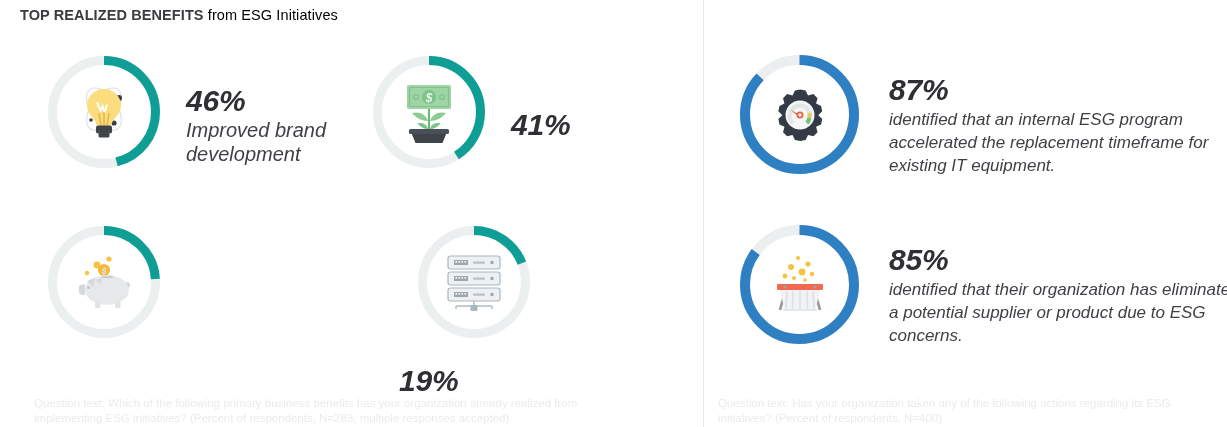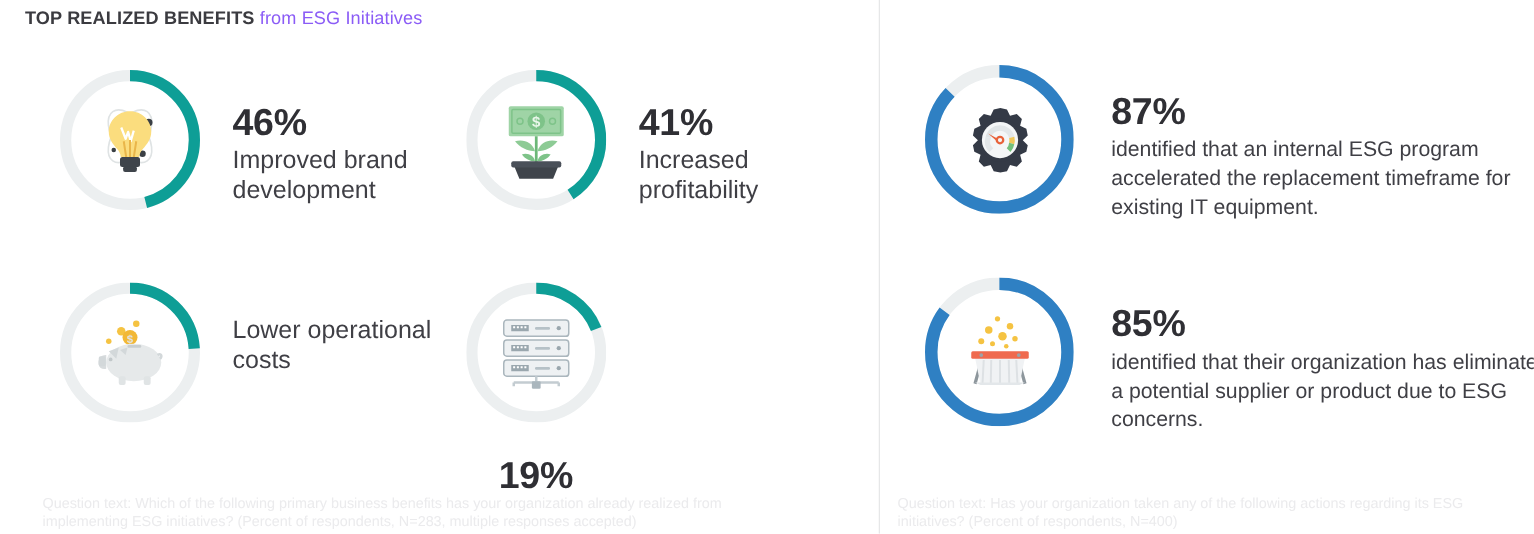--- a/index.html
+++ b/index.html
@@ -47,28 +47,29 @@
     white-space: nowrap;
   }
   .panel-left .panel-heading  { left: 20px; }
   .panel-right .panel-heading { left: 717px; }
   .panel-right .panel-heading { left: 17px; }
   .panel-heading .strong {
     font-weight: bold;
   }
   .panel-heading .light {
     font-weight: normal;
-    color: #8b5cf6;
+    color: #000000;
   }
 
   
   .stat {
     position: absolute;
     display: flex;
-    align-items: flex-start;
+    align-items: center;
+    font-style: italic;
   }
   .donut {
     position: relative;
     flex: 0 0 auto;
   }
   .donut svg { display: block; }
 
   .donut-icon {
     position: absolute;
     left: 0; top: 0;
@@ -183,21 +184,20 @@
             <path d="M33 42 C39 42 45 39 49 34 C42 32 35 35 33 42 Z" fill="#8dcb95"></path>
             <path d="M31 50 C27 50 23 48 20.5 44.5 C25.5 43 30 45.5 31 50 Z" fill="#7ec389"></path>
             <path d="M33 50 C37 50 41 48 43.5 44.5 C38.5 43 34 45.5 33 50 Z" fill="#7ec389"></path>
             <path d="M14 53 L50 53 L45.5 64 L18.5 64 Z" fill="#3f444b"></path>
             <rect x="12" y="50" width="40" height="5" rx="1.6" fill="#4a5059"></rect>
           </svg>
         </div>
       </div>
       <div class="stat-text">
         <div class="stat-pct">41%</div>
-        <div class="stat-label">Increased profitability</div>
       </div>
     </div>
 
     <div class="stat stat-l3">
       <div class="donut">
         <svg width="112" height="112" viewBox="0 0 112 112" aria-hidden="true">
           <circle cx="56" cy="56" r="51.5" fill="none" stroke="#eceff0" stroke-width="9"></circle>
           <circle cx="56" cy="56" r="51.5" fill="none" stroke="#0e9e96" stroke-width="9" stroke-dasharray="77.6 245.9" transform="rotate(-90 56 56)"></circle>
         </svg>
         <div class="donut-icon">
@@ -214,21 +214,20 @@
             <rect x="8" y="34" width="5.5" height="8" rx="1.4" fill="#d3d8da"></rect>
             <circle cx="17.5" cy="36.5" r="1.5" fill="#c2c8ca"></circle>
             <rect x="24" y="50" width="5.5" height="7" rx="1.6" fill="#e0e4e5"></rect>
             <rect x="44" y="50" width="5.5" height="7" rx="1.6" fill="#e0e4e5"></rect>
             <path d="M55 33 C58 31 59 34 57 36" fill="none" stroke="#d3d8da" stroke-width="2"></path>
             <rect x="31" y="25" width="11" height="2.2" rx="1" fill="#c9ced0"></rect>
           </svg>
         </div>
       </div>
       <div class="stat-text">
-        <div class="stat-label">Lower operational costs</div>
       </div>
     </div>
 
     <div class="stat stat-l4">
       <div class="donut">
         <svg width="112" height="112" viewBox="0 0 112 112" aria-hidden="true">
           <circle cx="56" cy="56" r="51.5" fill="none" stroke="#eceff0" stroke-width="9"></circle>
           <circle cx="56" cy="56" r="51.5" fill="none" stroke="#0e9e96" stroke-width="9" stroke-dasharray="61.5 262.0" transform="rotate(-90 56 56)"></circle>
         </svg>
         <div class="donut-icon">

